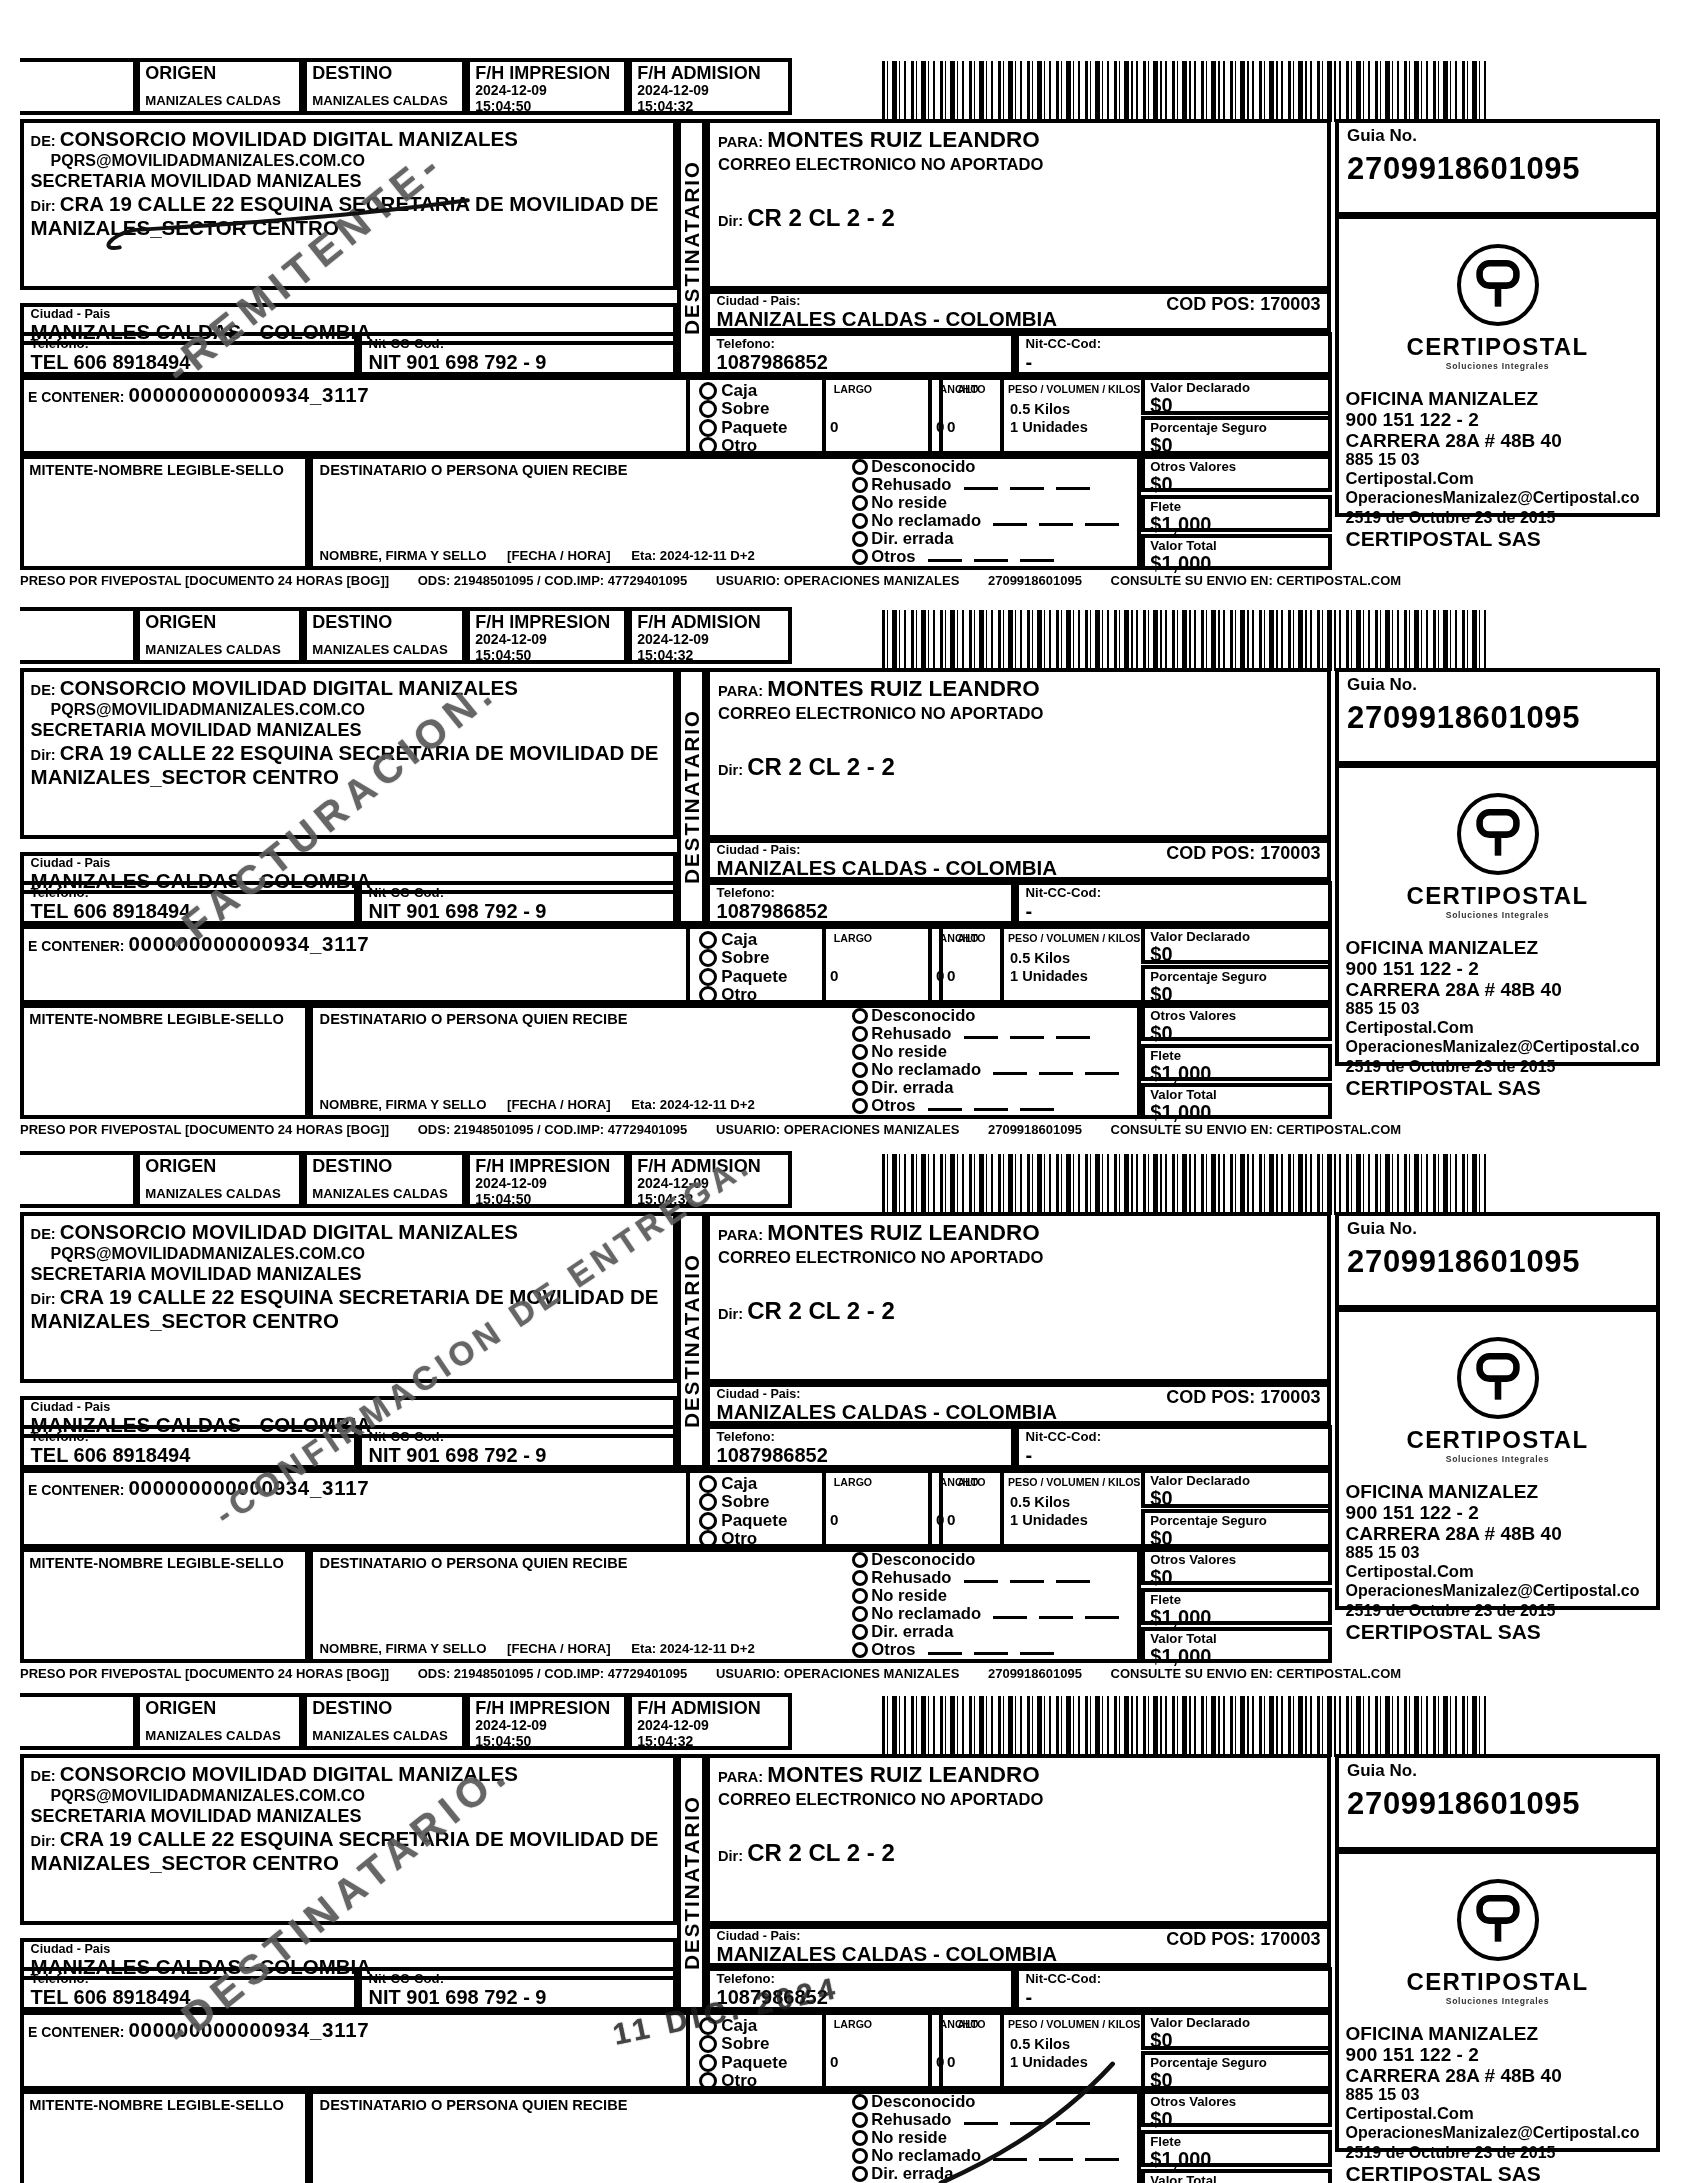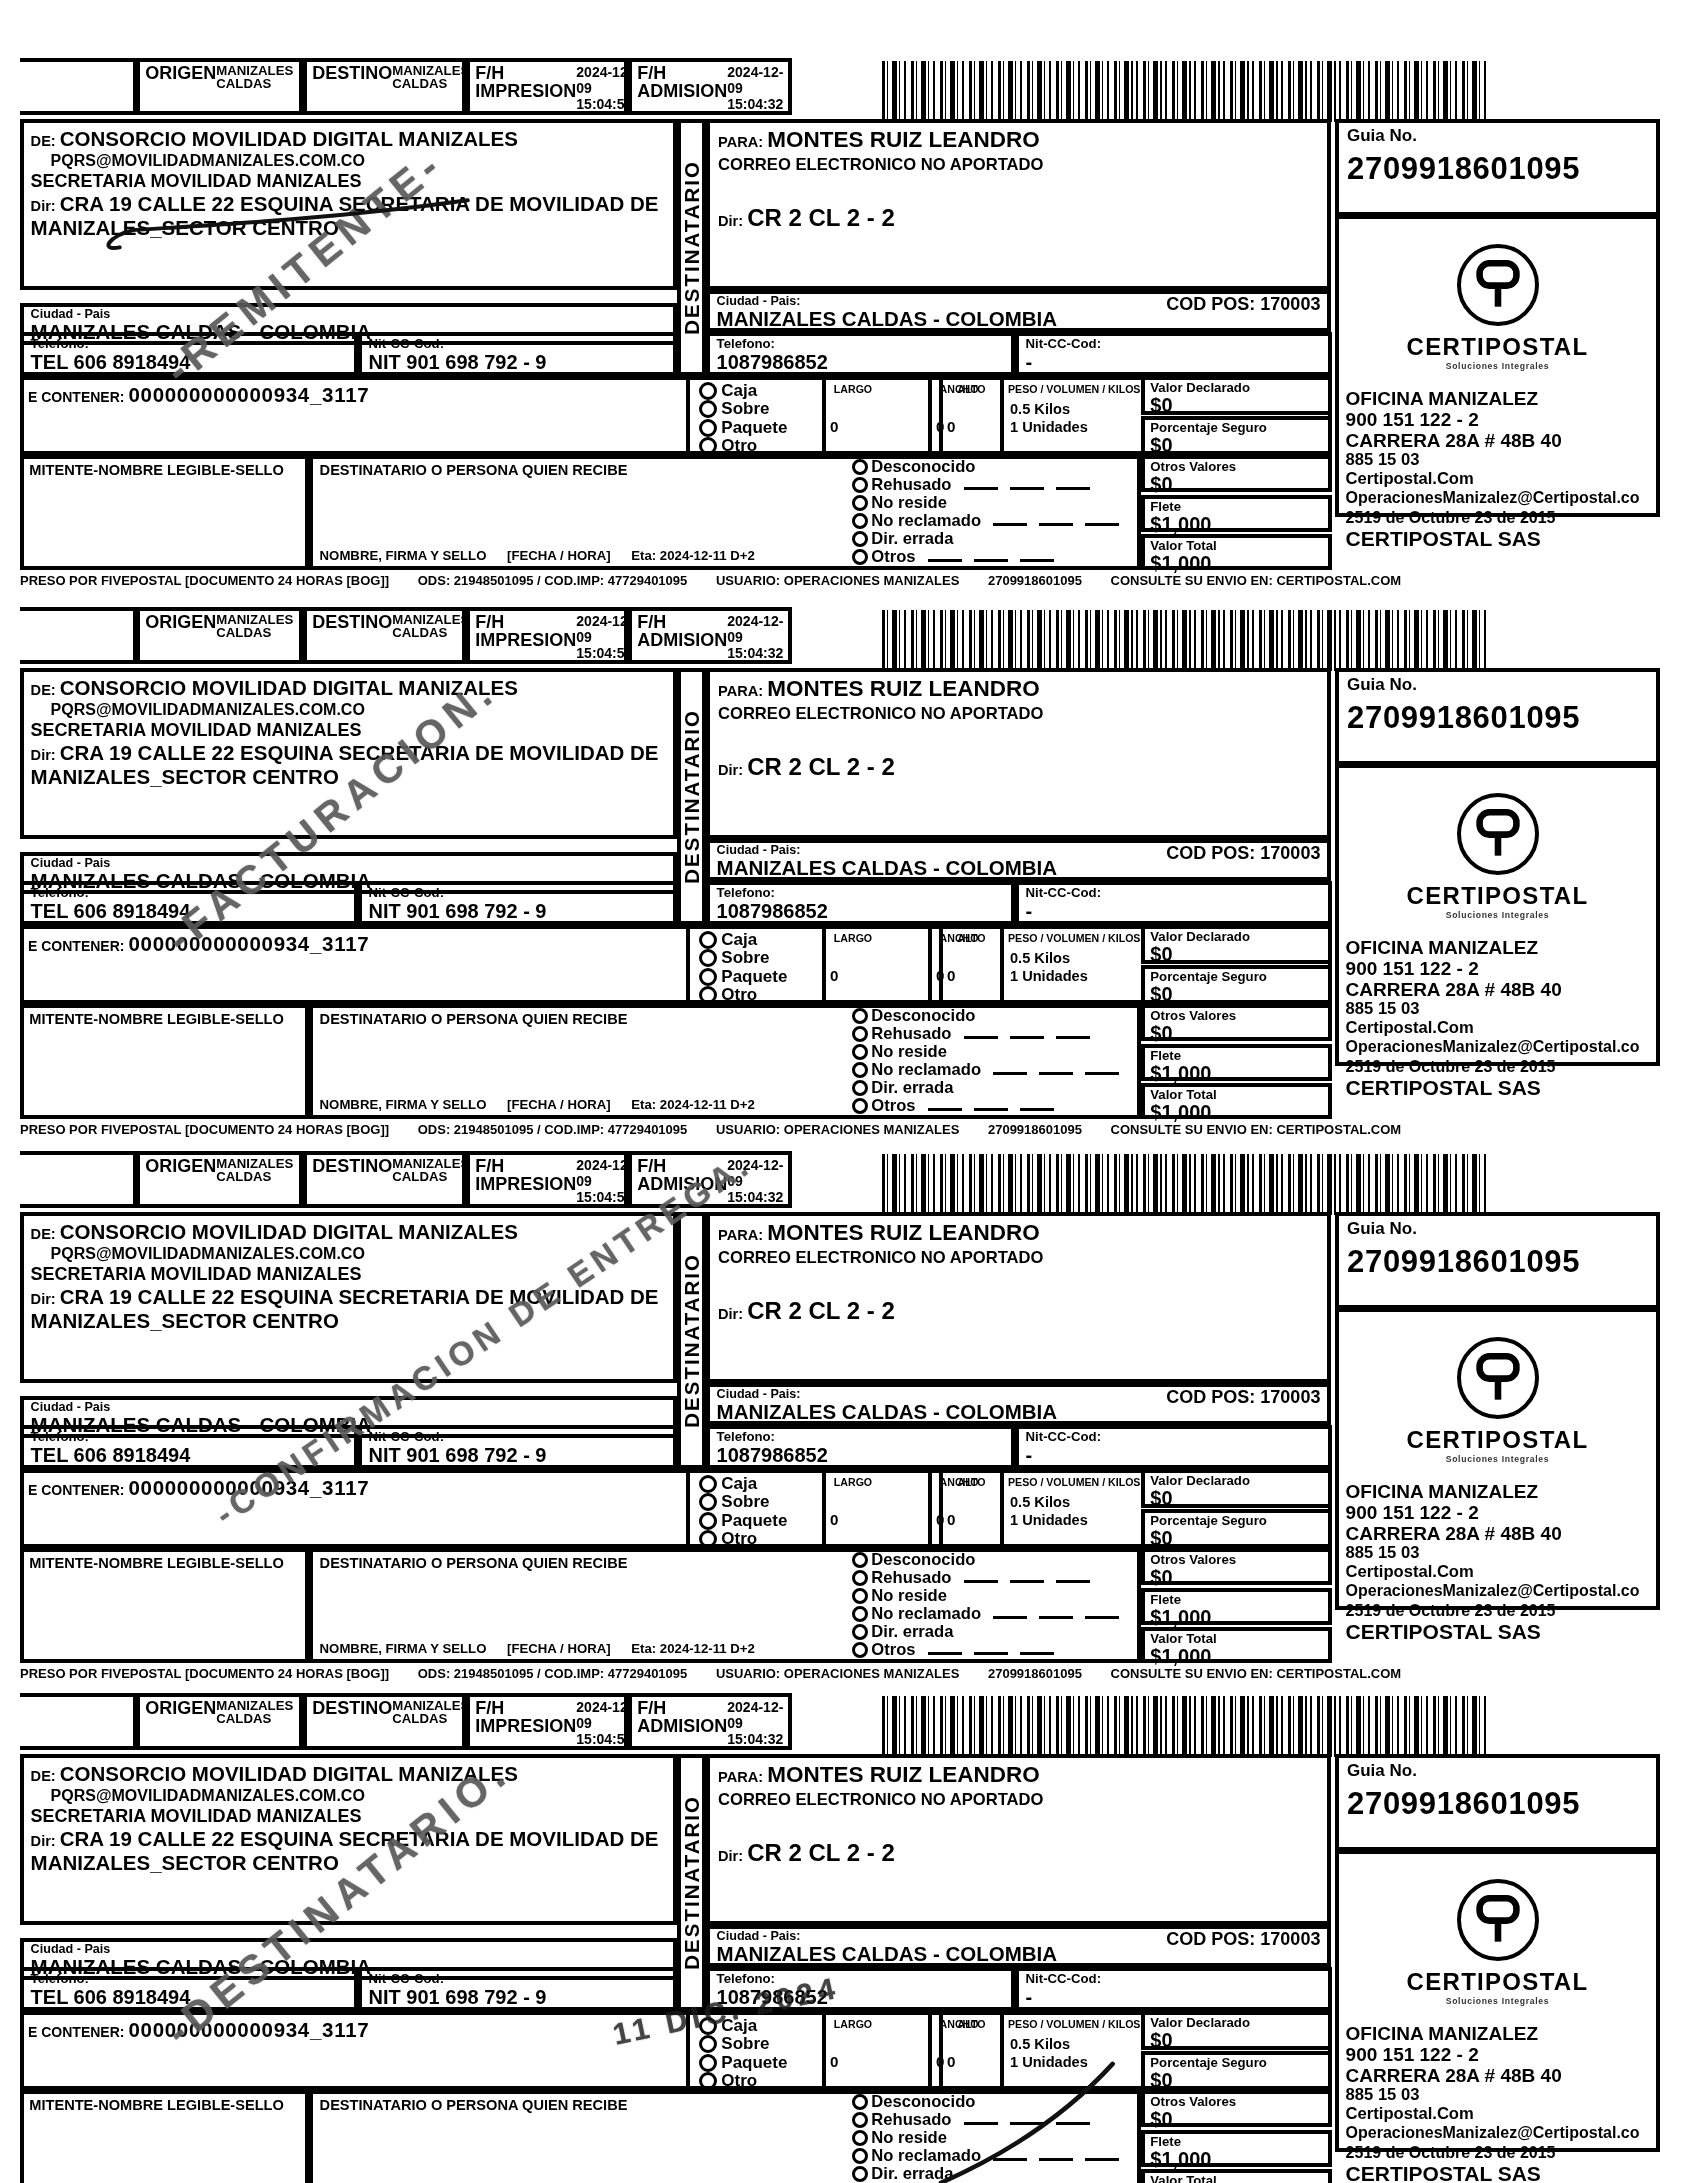--- a/index.html
+++ b/index.html
@@ -6,21 +6,21 @@
   #page{position:relative;width:1696px;height:2183px;background:#ffffff;overflow:hidden;
         font-family:"Liberation Sans",sans-serif;color:#000;font-weight:bold;}
   .label{position:absolute;left:0;width:1696px;height:538px;}
   .label[data-idx="0"]{top:58px}
   .label[data-idx="1"]{top:607px}
   .label[data-idx="2"]{top:1151px}
   .label[data-idx="3"]{top:1693px}
   .abs{position:absolute;box-sizing:border-box;}
   
   .hdr-stub{left:20px;top:0;width:117px;height:57px;border:4.6px solid #000;border-left:none;}
-  .hdr-cell{border:4px solid #000;padding:2px 5.3px;display:flex;justify-content:space-between;}
+  .hdr-cell{border:4px solid #000;padding:2px 5.3px;display:flex;flex-direction:column;justify-content:space-between;}
   .hdr-origen{left:136px;top:0;width:167px;height:57px;}
   .hdr-destino{left:303px;top:0;width:163px;height:57px;}
   .hdr-imp{left:466px;top:0;width:162px;height:57px;}
   .hdr-adm{left:628px;top:0;width:164px;height:57px;}
   .hl{font-size:18px;line-height:1;}
   .hv{font-size:13.2px;line-height:1;padding-bottom:2px;}
   .hd{font-size:14px;line-height:1.15;}
   .barcode{left:882px;top:2.6px;width:604px;height:61px;
     background:repeating-linear-gradient(90deg,#000 0 2.6px,#fff 2.6px 4.6px,#000 4.6px 6px,#fff 6px 10px,#000 10px 15.2px,#fff 15.2px 17px,#000 17px 18.5px,#fff 18.5px 22px,#000 22px 24px,#fff 24px 29px);}
   

